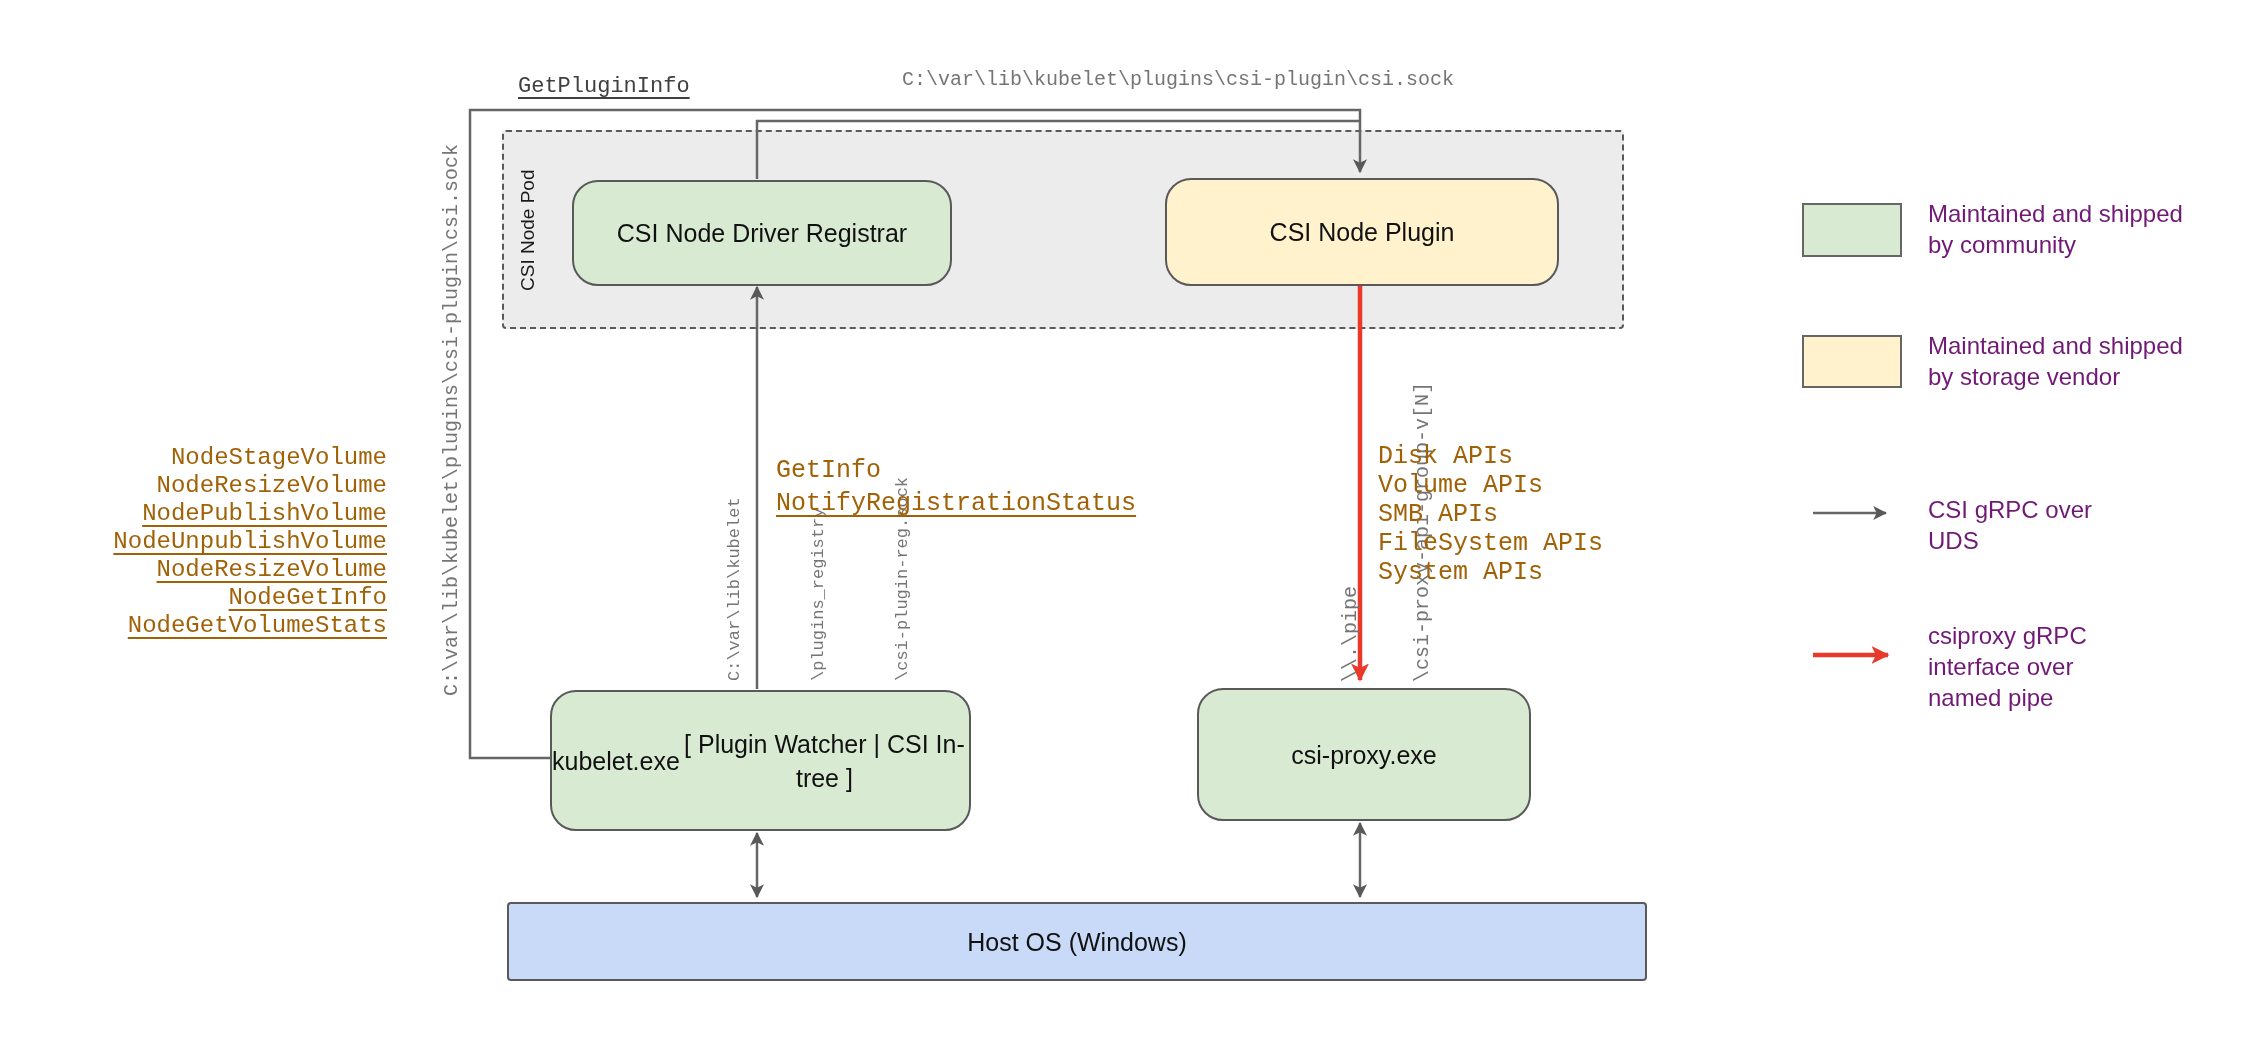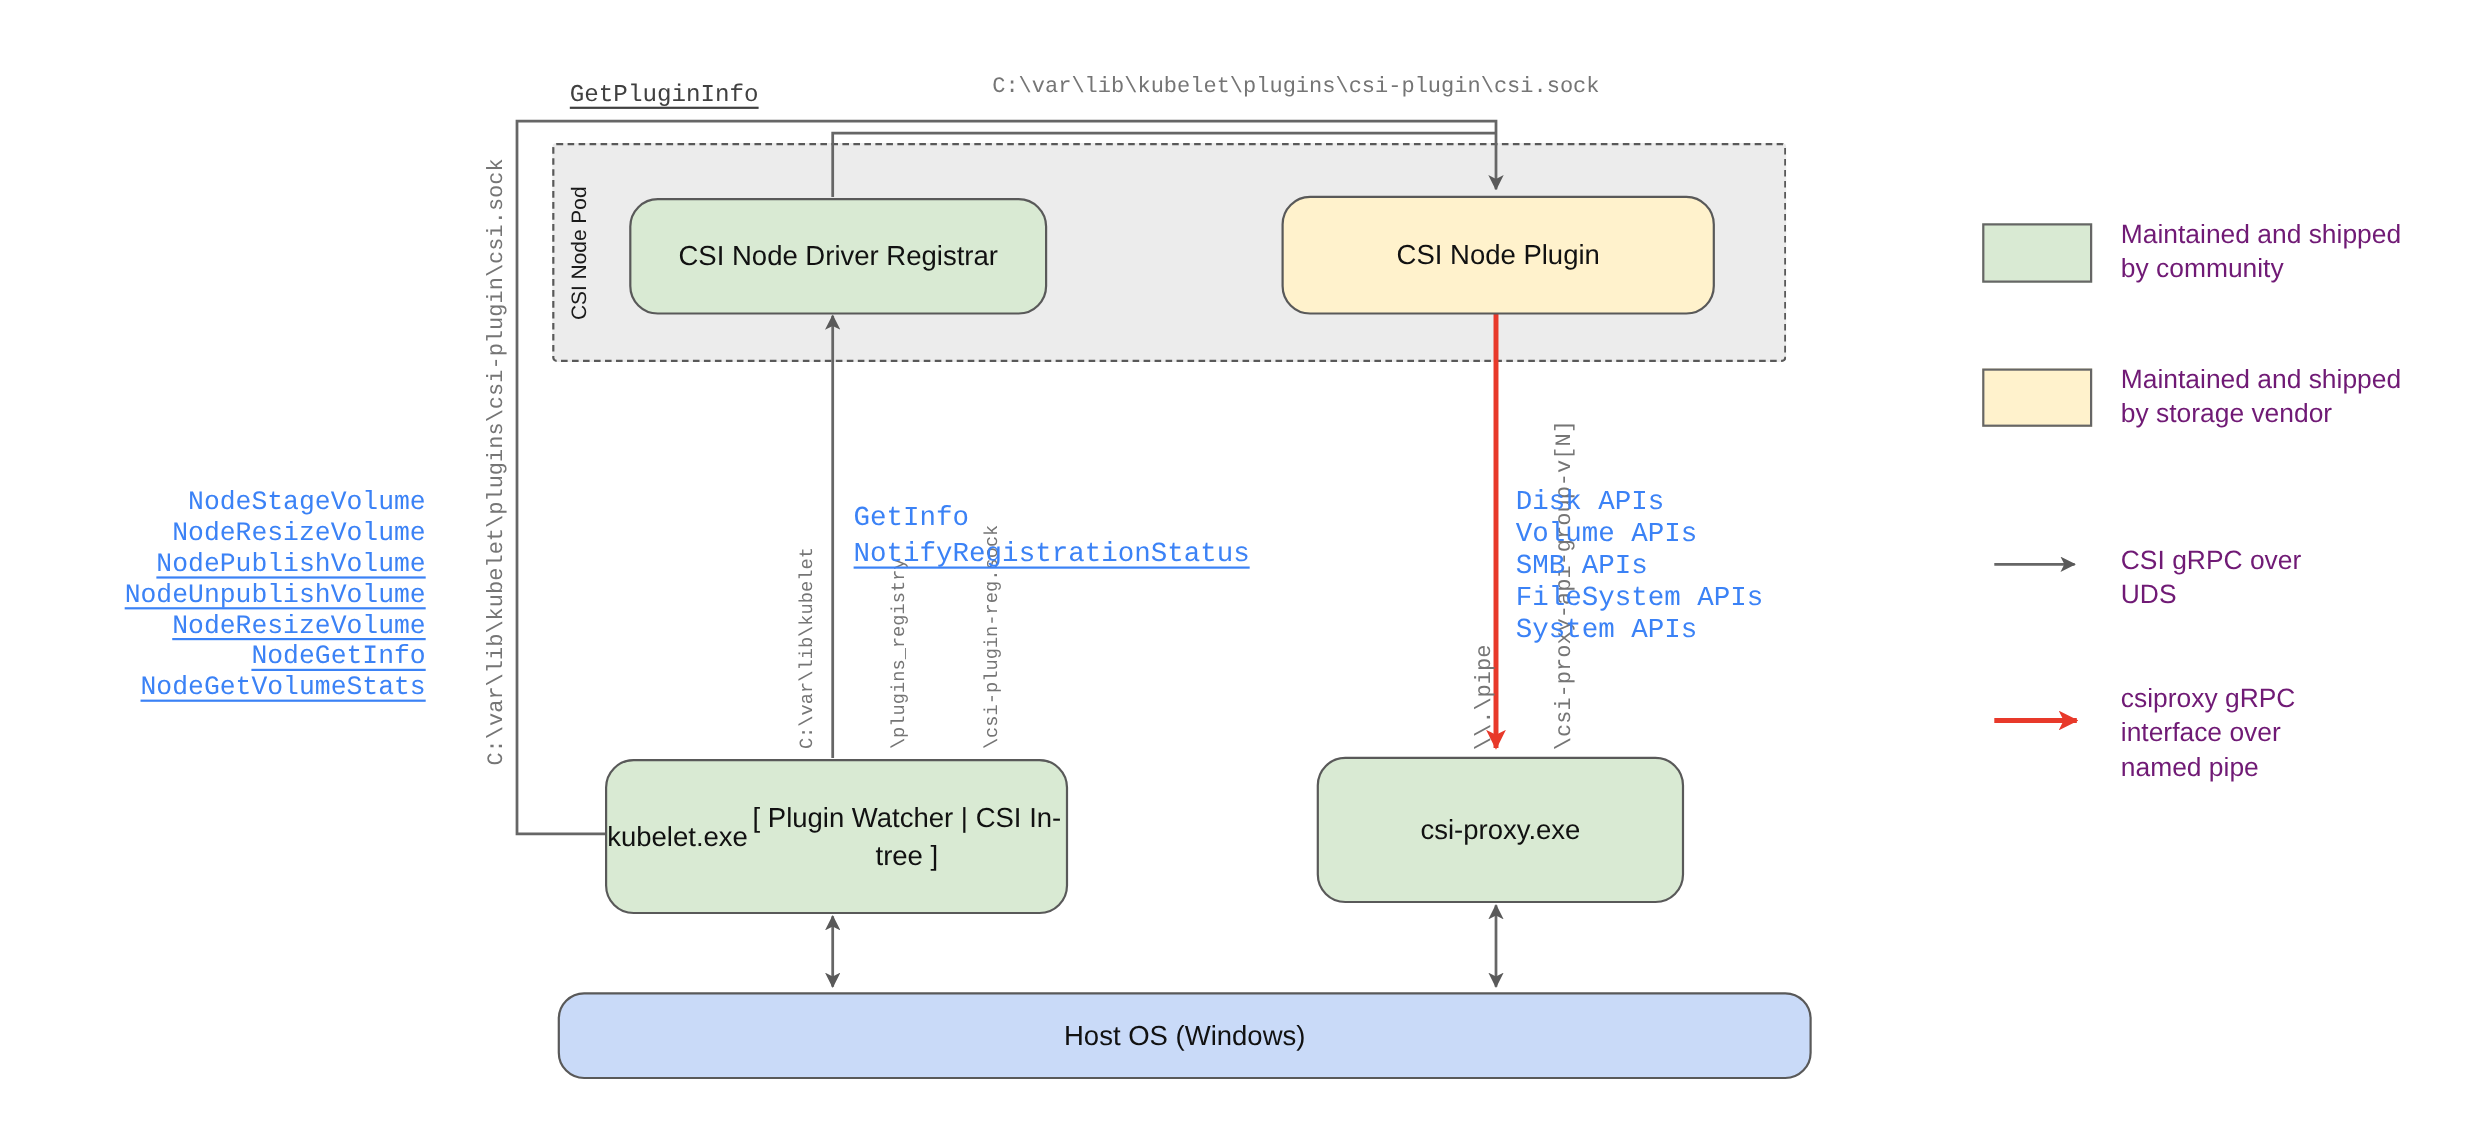--- a/index.html
+++ b/index.html
@@ -12,28 +12,28 @@
   
   .nodebox{
     position:absolute;display:flex;align-items:center;justify-content:center;
     border:2.5px solid #595959;text-align:center;color:#111111;
     font-size:25px;line-height:34px;
   }
   .green{background:#d9ead3;}
   .yellow{background:#fff2cc;}
   .blue{background:#c9daf8;}
   .r26{border-radius:26px;}
-  .r14{border-radius:24px;align-items:center;}
+  .r14{border-radius:4px;align-items:center;}
   .podbox{
     position:absolute;left:502px;top:130px;width:1122px;height:199px;
     background:#ececec;border:2.5px dashed #595959;border-radius:4px;box-sizing:border-box;
   }
   
   .mono{font-family:"Liberation Mono","DejaVu Sans Mono",monospace;}
-  .dark{color:#3b82f6;}
+  .dark{color:#a16207;}
   .gray{color:#757575;}
   .sq{
     text-decoration-line:underline;text-decoration-style:wavy;
     text-decoration-color:#d5604c;text-decoration-thickness:2px;
     text-underline-offset:5px;text-decoration-skip-ink:none;text-decoration:underline;
   }
   .vrot{transform:rotate(-90deg);transform-origin:50% 50%;white-space:pre;}
   .rpclist{width:292px;text-align:right;font-size:24px;line-height:28px;}
   .apilist{font-size:25px;line-height:29px;}
   .legendtext{font-size:24px;line-height:31px;color:#701a75;}

